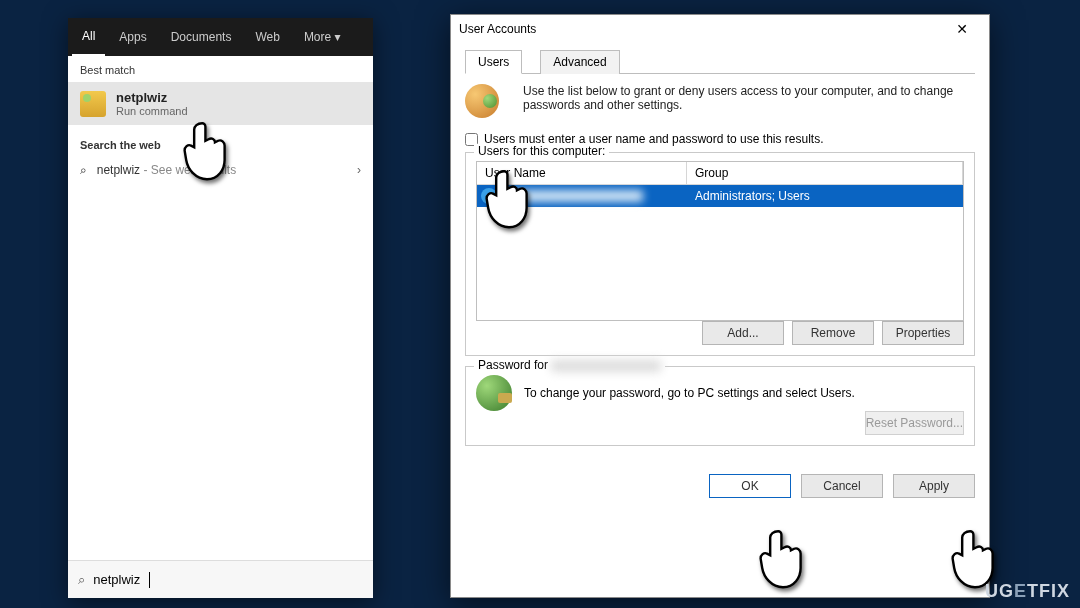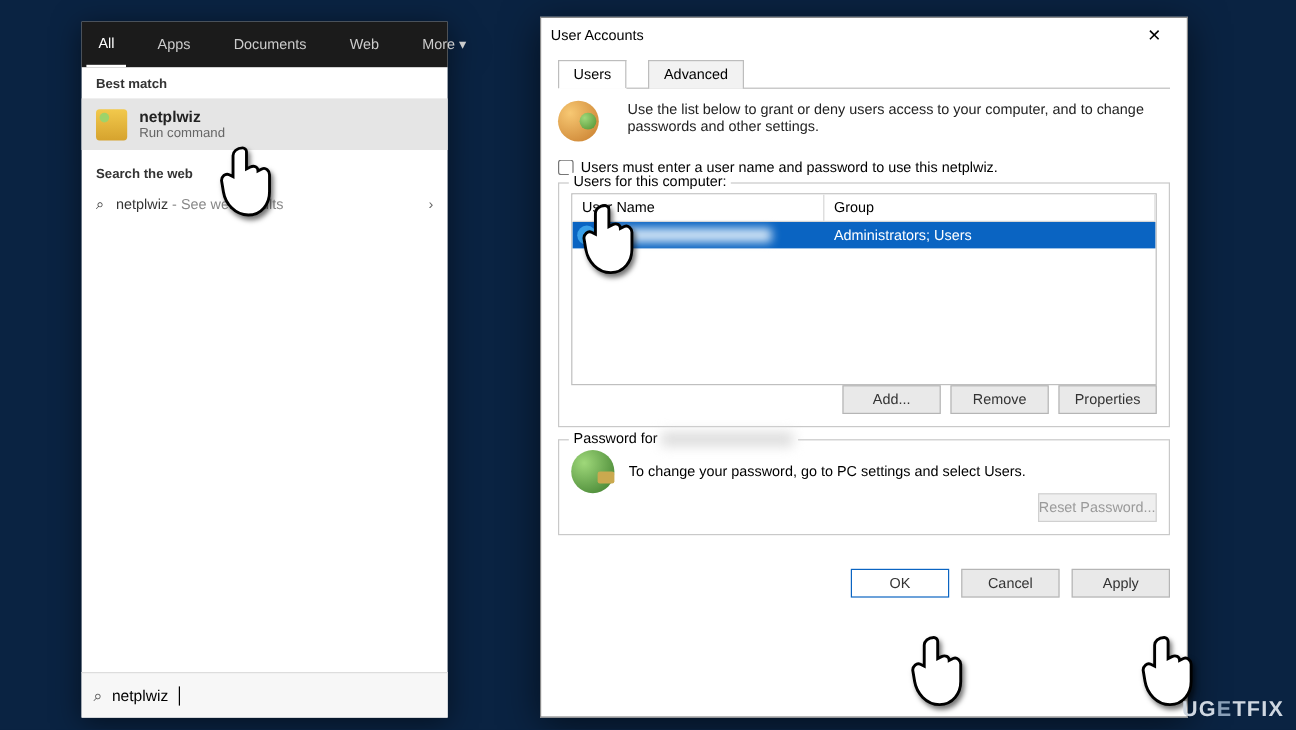--- a/index.html
+++ b/index.html
@@ -1,24 +1,24 @@
 <!DOCTYPE html>
 <html><head>
 <meta charset="utf-8">
 <style>
 *{box-sizing:border-box;margin:0;padding:0;font-family:"Segoe UI",Tahoma,sans-serif}
 body{width:1080px;height:608px;background:#0a2342;position:relative;overflow:hidden}
 .stage{position:absolute;inset:0}
 
 
 .search-panel{position:absolute;left:68px;top:18px;width:305px;height:580px;background:#fff;filter:drop-shadow(0 4px 12px rgba(0,0,0,.5))}
-.search-tabs{display:flex;align-items:center;background:#1b1b1b;height:38px;padding:0 4px;gap:16px;color:#ccc;font-size:12px}
+.search-tabs{display:flex;align-items:center;background:#1b1b1b;height:38px;padding:0 4px;gap:4px;color:#ccc;font-size:12px}
 .search-tab{padding:0 10px;height:100%;display:flex;align-items:center;cursor:pointer;color:#ccc}
 .search-tab.active{color:#fff;border-bottom:2px solid #fff}
-.best-match{font-size:11px;font-weight:700;padding:8px 12px 6px;color:#333}
+.best-match{font-size:11px;font-weight:400;padding:8px 12px 6px;color:#333}
 .result{display:flex;align-items:center;gap:10px;padding:8px 12px;background:#e5e5e5}
 .result .ricon{width:26px;height:26px;background:linear-gradient(#f2c94c,#d6a32e);border-radius:3px;position:relative}
 .result .ricon:before{content:"";position:absolute;left:3px;top:3px;width:8px;height:8px;border-radius:50%;background:#9ed36a}
 .result .rtitle{font-size:13px;font-weight:600;color:#222}
 .result .rsub{font-size:11px;color:#666}
 .search-web-hdr{font-size:11px;font-weight:600;padding:14px 12px 6px;color:#333}
 .webrow{display:flex;align-items:center;gap:10px;padding:6px 12px;font-size:12px;color:#333}
 .webrow .chev{margin-left:auto;color:#666}
 .webrow .wsub{color:#888}
 .search-box{position:absolute;left:0;right:0;bottom:0;height:38px;display:flex;align-items:center;gap:8px;padding:0 10px;border-top:1px solid #ddd;background:#f7f7f7;font-size:13px}
@@ -113,21 +113,21 @@
       <div class="tabstrip">
         <div class="tab active">Users</div>
         <div class="tab">Advanced</div>
       </div>
       <div class="inforow">
         <div class="icon"></div>
         <div>Use the list below to grant or deny users access to your computer, and to change passwords and other settings.</div>
       </div>
       <div class="chkrow">
         <input type="checkbox" style="">
-        <label>Users must enter a user name and password to use this netplwiz.</label>
+        <label>Users must enter a user name and password to use this results.</label>
       </div>
 
       <div class="group">
         <div class="legend">Users for this computer:</div>
         <div class="userlist">
           <div class="ul-head">
             <div class="c1">User Name</div>
             <div class="c2">Group</div>
           </div>
           <div class="ul-row">

